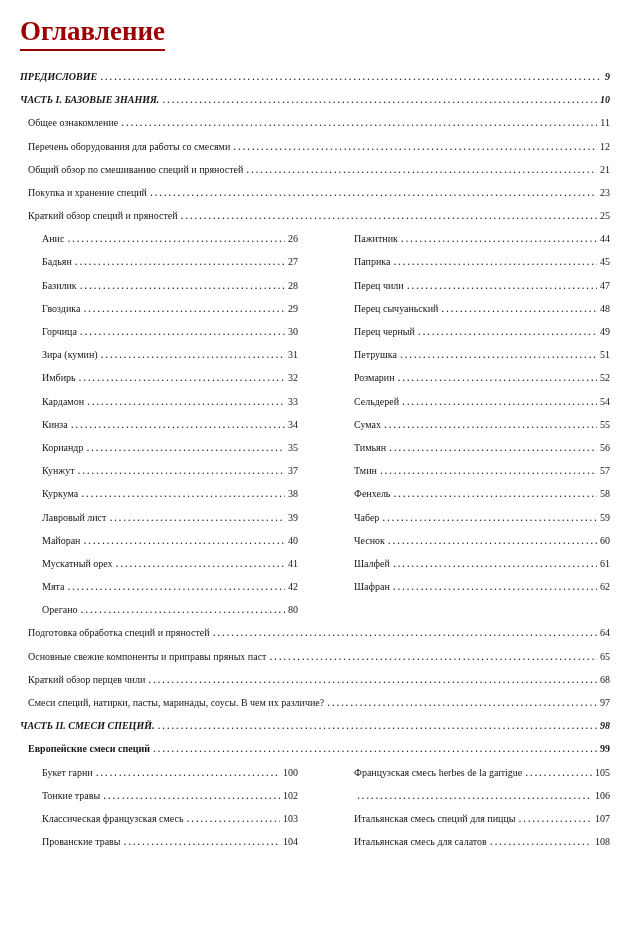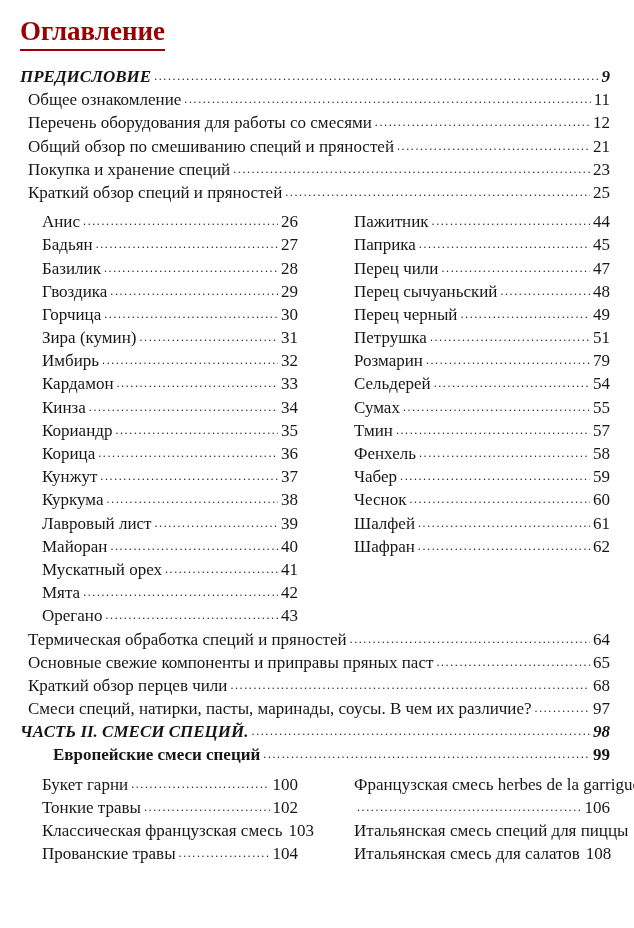--- a/index.html
+++ b/index.html
@@ -27,34 +27,33 @@
     font-weight: bold;
   }
   .page-title .title-text {
     display: inline-block;
     border-bottom: 2px solid;
     padding-bottom: 1px;
   }
   
   .t-row {
     display: flex;
-    align-items: flex-start;
+    align-items: flex-end;
     height: 23.2px;
     line-height: 23.2px;
-    font-size: 17px;
+    font-size: 10px;
   }
   .t-row.part {
     font-weight: bold;
     font-style: italic;
   }
   .t-row.section { padding-left: 8px; }
   .t-row.section-bold {
     padding-left: 8px;
     font-weight: bold;
-    margin-left: 25px;
   }
   .t-label { white-space: nowrap; }
   .t-dots {
     flex: 1 1 auto;
     overflow: hidden;
     white-space: nowrap;
     margin: 0 3px 0 3px;
     min-width: 0;
     font-weight: normal;
     font-style: normal;
@@ -66,36 +65,41 @@
     content: "..................................................................................................................................................................................................................";
   }
   .t-page { white-space: nowrap; }
   
   .t-cols {
     display: grid;
     grid-template-columns: 1fr 1fr;
     column-gap: 56px;
     padding-left: 22px;
   }
-  .t-col { min-width: 0; margin-top: 6px; }
+  .t-col { min-width: 0; }
   .t-col .t-row { padding-left: 0; }
 </style>
 </head>
 <body style="color: rgb(22, 22, 22);">
 
 <div class="page">
   <h1 class="page-title">
     <span class="title-text" style="color: rgb(155, 0, 0);">Оглавление</span>
   </h1>
   <div id="toc-body">
       <div class="t-row part">
         <span class="t-label">ПРЕДИСЛОВИЕ</span>
         <span class="t-dots"></span>
         <span class="t-page">9</span>
       </div>
+      <div class="t-row part">
+        <span class="t-label">ЧАСТЬ I. БАЗОВЫЕ ЗНАНИЯ.</span>
+        <span class="t-dots"></span>
+        <span class="t-page">10</span>
+      </div>
       <div class="t-row section">
         <span class="t-label">Общее ознакомление</span>
         <span class="t-dots"></span>
         <span class="t-page">11</span>
       </div>
       <div class="t-row section">
         <span class="t-label">Перечень оборудования для работы со смесями</span>
         <span class="t-dots"></span>
         <span class="t-page">12</span>
       </div>
@@ -160,25 +164,20 @@
             <span class="t-label">Кинза</span>
             <span class="t-dots"></span>
             <span class="t-page">34</span>
           </div>
           <div class="t-row sub">
             <span class="t-label">Кориандр</span>
             <span class="t-dots"></span>
             <span class="t-page">35</span>
           </div>
           <div class="t-row sub">
-            <span class="t-label">Корица</span>
-            <span class="t-dots"></span>
-            <span class="t-page">36</span>
-          </div>
-          <div class="t-row sub">
             <span class="t-label">Кунжут</span>
             <span class="t-dots"></span>
             <span class="t-page">37</span>
           </div>
           <div class="t-row sub">
             <span class="t-label">Куркума</span>
             <span class="t-dots"></span>
             <span class="t-page">38</span>
           </div>
           <div class="t-row sub">
@@ -197,21 +196,21 @@
             <span class="t-page">41</span>
           </div>
           <div class="t-row sub">
             <span class="t-label">Мята</span>
             <span class="t-dots"></span>
             <span class="t-page">42</span>
           </div>
           <div class="t-row sub">
             <span class="t-label">Орегано</span>
             <span class="t-dots"></span>
-            <span class="t-page">43</span>
+            <span class="t-page">80</span>
           </div>
         </div>
         <div class="t-col">
           <div class="t-row sub">
             <span class="t-label">Пажитник</span>
             <span class="t-dots"></span>
             <span class="t-page">44</span>
           </div>
           <div class="t-row sub">
             <span class="t-label">Паприка</span>
@@ -234,33 +233,38 @@
             <span class="t-page">49</span>
           </div>
           <div class="t-row sub">
             <span class="t-label">Петрушка</span>
             <span class="t-dots"></span>
             <span class="t-page">51</span>
           </div>
           <div class="t-row sub">
             <span class="t-label">Розмарин</span>
             <span class="t-dots"></span>
-            <span class="t-page">79</span>
+            <span class="t-page">52</span>
           </div>
           <div class="t-row sub">
             <span class="t-label">Сельдерей</span>
             <span class="t-dots"></span>
             <span class="t-page">54</span>
           </div>
           <div class="t-row sub">
             <span class="t-label">Сумах</span>
             <span class="t-dots"></span>
             <span class="t-page">55</span>
           </div>
           <div class="t-row sub">
+            <span class="t-label">Тимьян</span>
+            <span class="t-dots"></span>
+            <span class="t-page">56</span>
+          </div>
+          <div class="t-row sub">
             <span class="t-label">Тмин</span>
             <span class="t-dots"></span>
             <span class="t-page">57</span>
           </div>
           <div class="t-row sub">
             <span class="t-label">Фенхель</span>
             <span class="t-dots"></span>
             <span class="t-page">58</span>
           </div>
           <div class="t-row sub">
@@ -279,21 +283,21 @@
             <span class="t-page">61</span>
           </div>
           <div class="t-row sub">
             <span class="t-label">Шафран</span>
             <span class="t-dots"></span>
             <span class="t-page">62</span>
           </div>
         </div>
       </div>
       <div class="t-row section">
-        <span class="t-label">Термическая обработка специй и пряностей</span>
+        <span class="t-label">Подготовка обработка специй и пряностей</span>
         <span class="t-dots"></span>
         <span class="t-page">64</span>
       </div>
       <div class="t-row section">
         <span class="t-label">Основные свежие компоненты и приправы пряных паст</span>
         <span class="t-dots"></span>
         <span class="t-page">65</span>
       </div>
       <div class="t-row section">
         <span class="t-label">Краткий обзор перцев чили</span>

